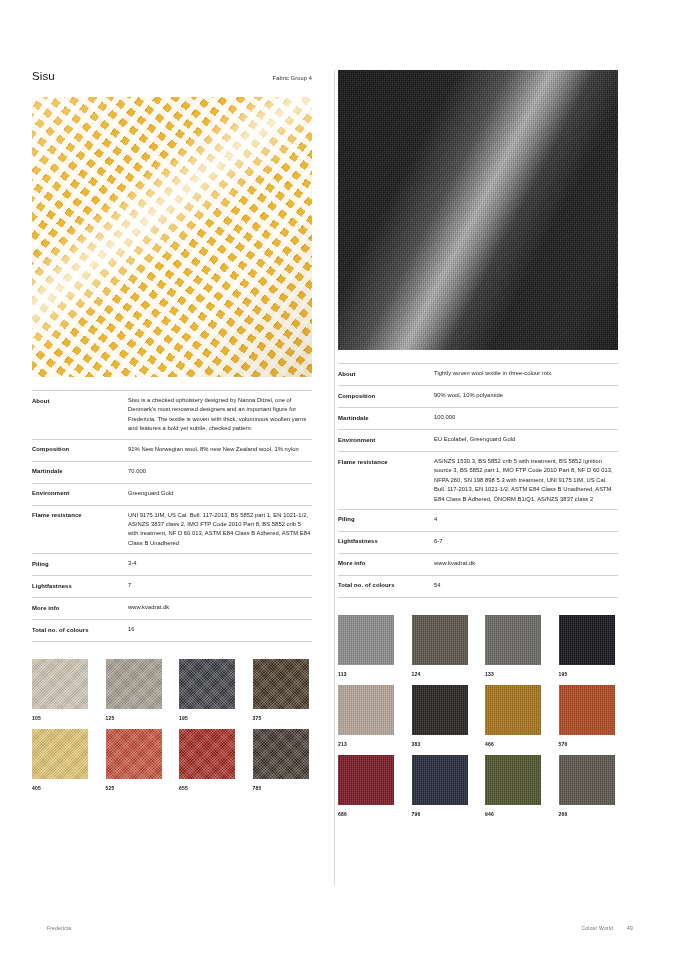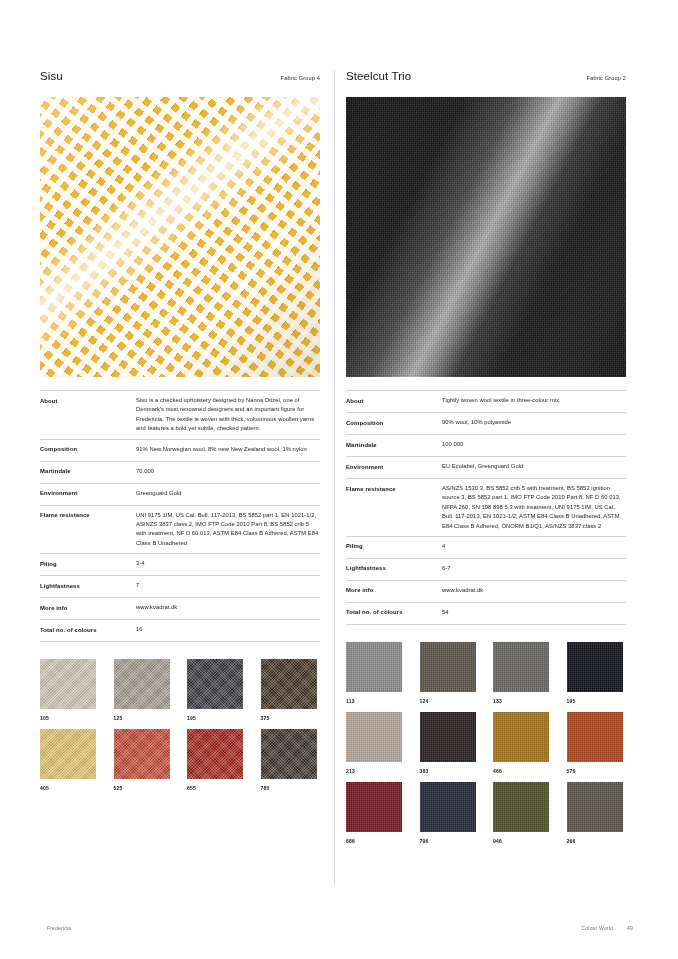--- a/index.html
+++ b/index.html
@@ -18,21 +18,21 @@
   }
   .page {
     position: absolute;
     left: 0; top: 0;
     width: 678px;
     height: 959px;
     background: #fff;
   }
   .columns {
     position: absolute;
-    left: 40px;
+    left: 32px;
     top: 70px;
     width: 586px;
     display: flex;
     gap: 0;
   }
   .col {
     width: 280px;
     position: relative;
   }
   .col-left { padding-right: 13px; }
@@ -308,24 +308,20 @@
         <div class="swatch-cell">
           <div class="swatch-chip tex-check" style="background-color: rgb(58, 45, 38);"></div>
           <div class="swatch-code">785</div>
         </div>
       </div>
 
     </div>
 
     <div class="col col-right">
 
-      <div class="fab-header">
-        <div class="fab-title">Steelcut Trio</div>
-        <div class="fab-group">Fabric Group 2</div>
-      </div>
 
       <div class="photo photo-steelcut"></div>
 
       <div class="spec-table">
         <div class="spec-row">
           <div class="spec-label">About</div>
           <div class="spec-value">Tightly woven wool textile in three-colour mix.</div>
         </div>
         <div class="spec-row">
           <div class="spec-label">Composition</div>

